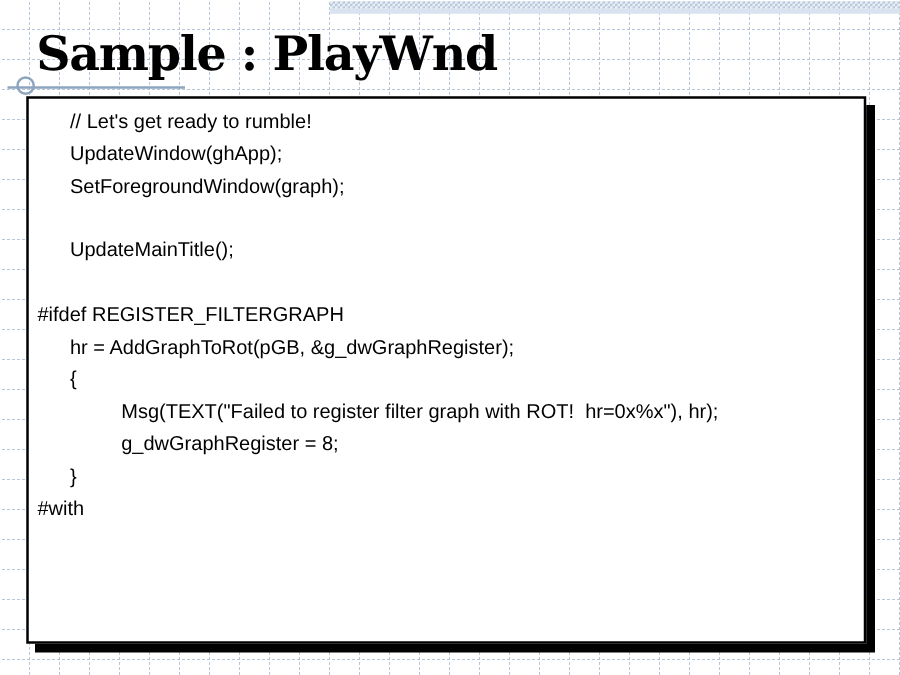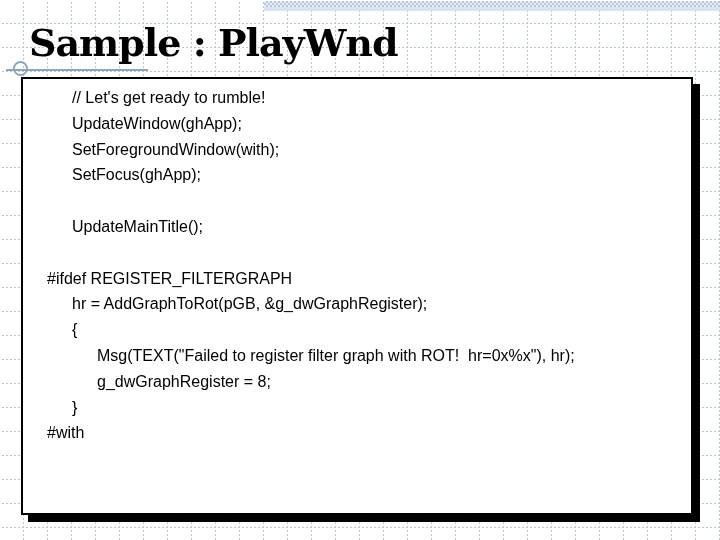--- a/index.html
+++ b/index.html
@@ -93,22 +93,22 @@
   .code-lines {
     padding-top: 6px;
   }
   .code-line {
     font-family: "Liberation Sans", sans-serif;
     font-size: 16px;
     line-height: 25.8px;
     color: #000000;
     white-space: pre;
   }
-  .indent-0 { padding-left: 24px; }
-  .indent-1 { padding-left: 49px; }
+  .indent-0 { padding-left: 7px; }
+  .indent-1 { padding-left: 33px; }
   .indent-2 { padding-left: 74px; }
 </style>
 </head>
 <body>
 
 <div class="slide">
 
   <div class="top-band">
     <div class="band-checker"></div>
     <div class="band-light"></div>
@@ -116,22 +116,21 @@
 
   <h1 class="title">Sample : PlayWnd</h1>
 
   <div class="title-underline"></div>
   <div class="title-circle"></div>
 
   <div class="code-box">
     <div class="code-lines">
         <div class="code-line indent-1">// Let's get ready to rumble!</div>
         <div class="code-line indent-1">UpdateWindow(ghApp);</div>
-        <div class="code-line indent-1">SetForegroundWindow(with);</div>
-        <div class="code-line indent-1">SetFocus(ghApp);</div>
+        <div class="code-line indent-1">SetForegroundWindow(graph);</div>
         <div class="code-line indent-1">&nbsp;</div>
         <div class="code-line indent-1">UpdateMainTitle();</div>
         <div class="code-line indent-0">&nbsp;</div>
         <div class="code-line indent-0">#ifdef REGISTER_FILTERGRAPH</div>
         <div class="code-line indent-1">hr = AddGraphToRot(pGB, &amp;g_dwGraphRegister);</div>
         <div class="code-line indent-1">{</div>
         <div class="code-line indent-2">Msg(TEXT("Failed to register filter graph with ROT!  hr=0x%x"), hr);</div>
         <div class="code-line indent-2">g_dwGraphRegister = 8;</div>
         <div class="code-line indent-1">}</div>
         <div class="code-line indent-0">#with</div>

